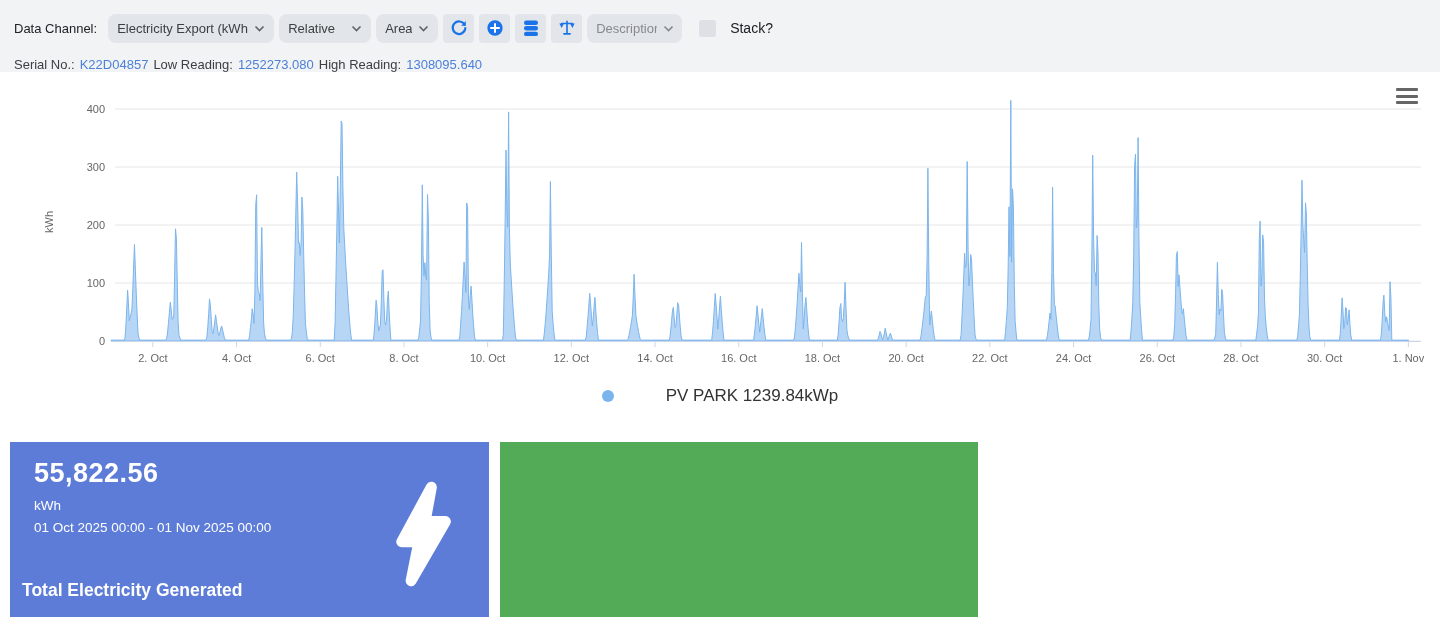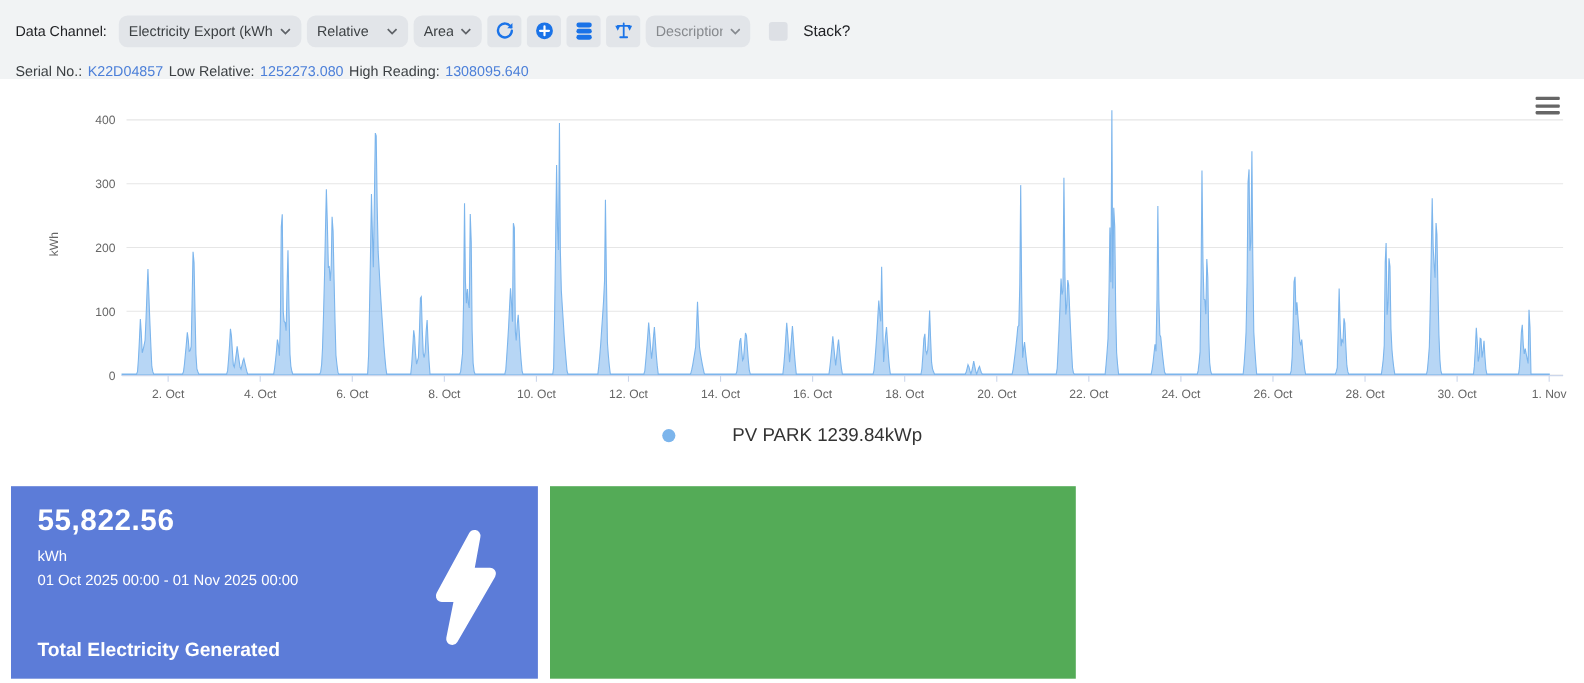--- a/index.html
+++ b/index.html
@@ -38,21 +38,21 @@
   .legend-text { font-size:17px; font-weight:normal; color:#333333;padding-left:44px; }
 
   
   .cards { display:flex; gap:11px; margin:36px 0 0 10px;border-radius:9px; }
   .card { height:175px; position:relative; color:#ffffff; }
   .card-total { width:479px; padding:16px 24px; }
   .card-secondary { width:478px; }
   .card-value { font-size:27px; font-weight:bold; letter-spacing:0.5px; }
   .card-unit { font-size:13.5px; margin-top:9px; }
   .card-period { font-size:13.5px; margin-top:7px; }
-  .card-title { position:absolute; left:24px; bottom:16px; font-size:17.5px; font-weight:bold; }
+  .card-title { position:absolute; left:12px; bottom:16px; font-size:17.5px; font-weight:bold; }
   .card-bolt { position:absolute; right:28px; top:36px; }
 </style>
 </head>
 <body>
 
 <div class="toolbar">
   <div class="tb-row1">
     <span class="tb-label">Data Channel:</span>
 
     <div class="dd dd-channel">
@@ -113,21 +113,21 @@
         </svg>
     </div>
 
     <div class="chk"></div>
     <span class="chk-label">Stack?</span>
   </div>
 
   <div class="tb-row2">
     <span>Serial No.:</span>
     <span class="val">K22D04857</span>
-    <span>Low Relative:</span>
+    <span>Low Reading:</span>
     <span class="val">1252273.080</span>
     <span>High Reading:</span>
     <span class="val">1308095.640</span>
   </div>
 </div>
 
 <div class="chart-wrap">
   <svg id="chart-svg" width="1440" height="300">
       <line x1="115" y1="269" x2="1421" y2="269" stroke="#e6e6e6" stroke-width="1"></line>
       <text x="105" y="273" text-anchor="end" font-size="11" fill="#666666">0</text>

